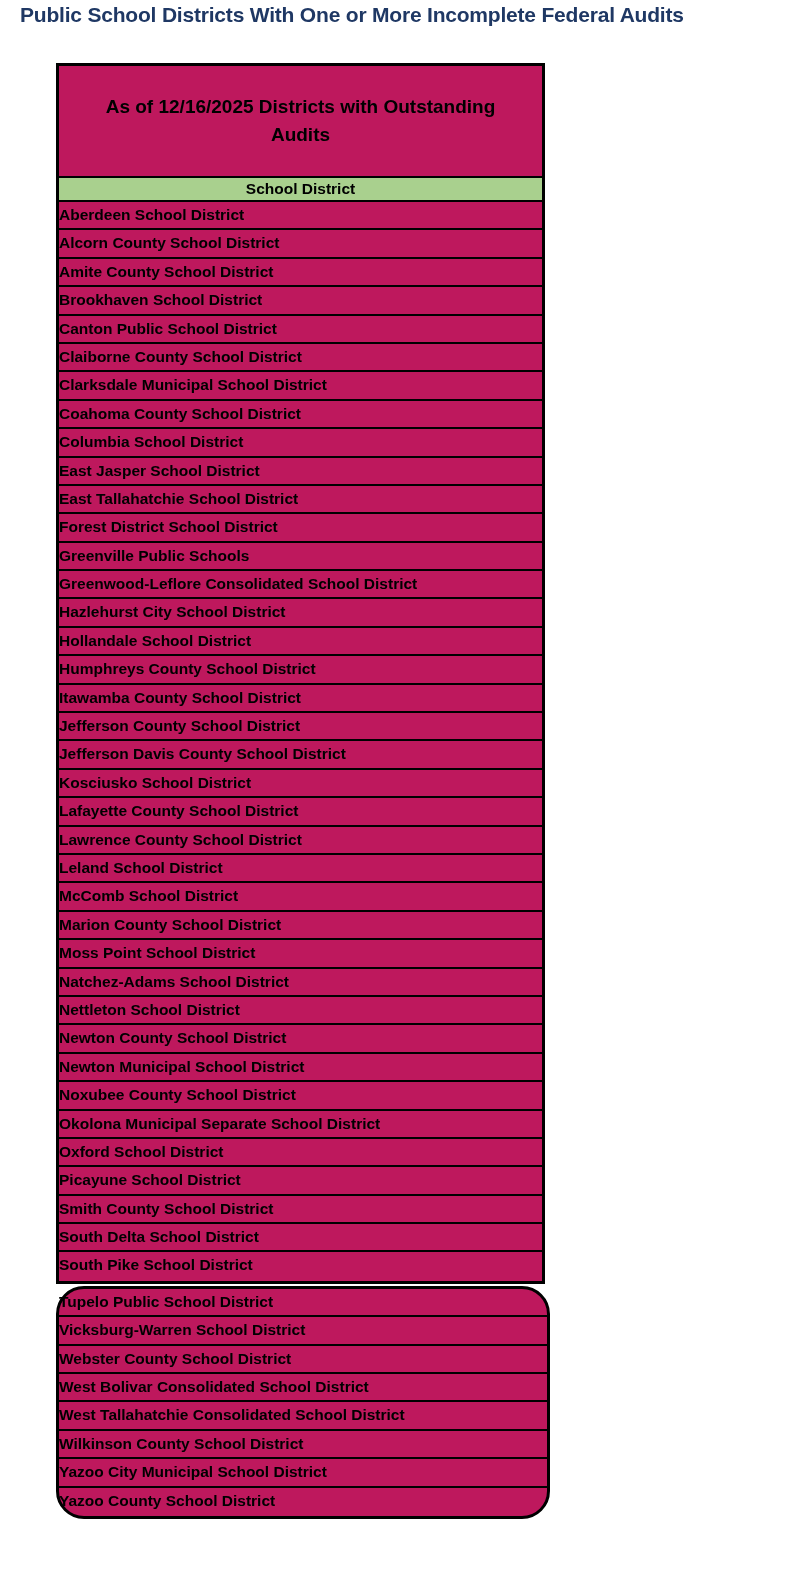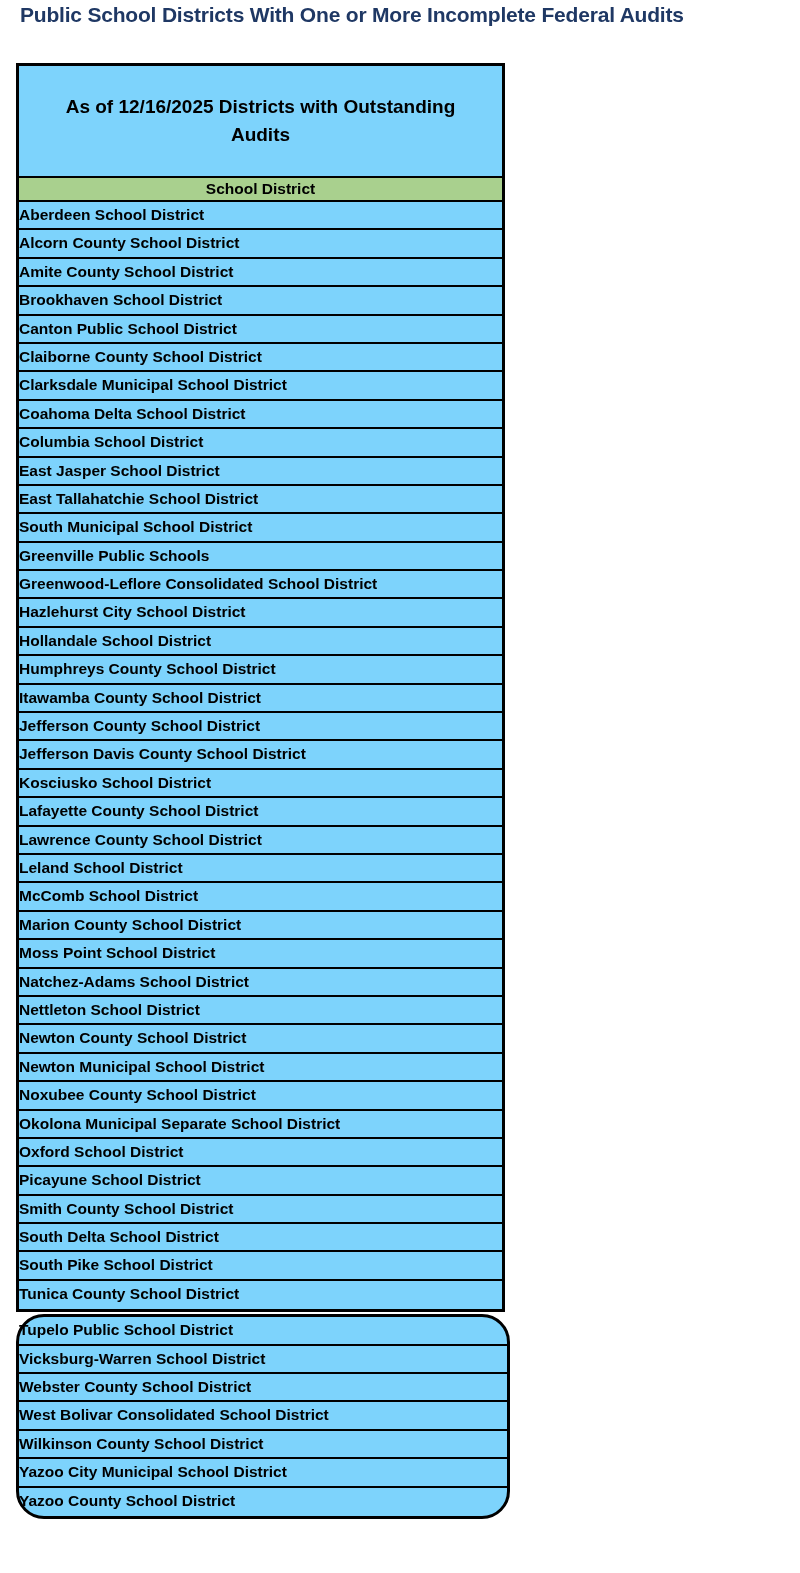--- a/index.html
+++ b/index.html
@@ -26,21 +26,22 @@
     white-space: nowrap;
   }
   .table-wrap {
     position: absolute;
     left: 16px;
     top: 63px;
   }
   .tbl {
     box-sizing: border-box;
     border: 3px solid #000000;
-    background: #7dd3fc;
+    background: #be185d;
+    margin-left: 40px;
   }
   .tbl-1 { width: 489px; }
   .tbl-2 { width: 494px; margin-top: 2px; border-radius: 28px; }
   .caption-cell {
     box-sizing: border-box;
     height: 112px;
     display: flex;
     align-items: center;
     justify-content: center;
     text-align: center;
@@ -85,25 +86,25 @@
       <div class="caption-cell">As of 12/16/2025 Districts with Outstanding Audits</div>
       <div class="col-header" style="background: rgb(169, 208, 142);">School District</div>
       <div class="rows" id="rows1">
           <div class="row">Aberdeen School District</div>
           <div class="row">Alcorn County School District</div>
           <div class="row">Amite County School District</div>
           <div class="row">Brookhaven School District</div>
           <div class="row">Canton Public School District</div>
           <div class="row">Claiborne County School District</div>
           <div class="row">Clarksdale Municipal School District</div>
-          <div class="row">Coahoma Delta School District</div>
+          <div class="row">Coahoma County School District</div>
           <div class="row">Columbia School District</div>
           <div class="row">East Jasper School District</div>
           <div class="row">East Tallahatchie School District</div>
-          <div class="row">South Municipal School District</div>
+          <div class="row">Forest District School District</div>
           <div class="row">Greenville Public Schools</div>
           <div class="row">Greenwood-Leflore Consolidated School District</div>
           <div class="row">Hazlehurst City School District</div>
           <div class="row">Hollandale School District</div>
           <div class="row">Humphreys County School District</div>
           <div class="row">Itawamba County School District</div>
           <div class="row">Jefferson County School District</div>
           <div class="row">Jefferson Davis County School District</div>
           <div class="row">Kosciusko School District</div>
           <div class="row">Lafayette County School District</div>
@@ -116,29 +117,29 @@
           <div class="row">Nettleton School District</div>
           <div class="row">Newton County School District</div>
           <div class="row">Newton Municipal School District</div>
           <div class="row">Noxubee County School District</div>
           <div class="row">Okolona Municipal Separate School District</div>
           <div class="row">Oxford School District</div>
           <div class="row">Picayune School District</div>
           <div class="row">Smith County School District</div>
           <div class="row">South Delta School District</div>
           <div class="row">South Pike School District</div>
-          <div class="row">Tunica County School District</div>
         </div>
     </div>
 
     <div class="tbl tbl-2">
       <div class="rows" id="rows2">
           <div class="row">Tupelo Public School District</div>
           <div class="row">Vicksburg-Warren School District</div>
           <div class="row">Webster County School District</div>
           <div class="row">West Bolivar Consolidated School District</div>
+          <div class="row">West Tallahatchie Consolidated School District</div>
           <div class="row">Wilkinson County School District</div>
           <div class="row">Yazoo City Municipal School District</div>
           <div class="row">Yazoo County School District</div>
         </div>
     </div>
   </div>
 </div>
 
 </body></html>

